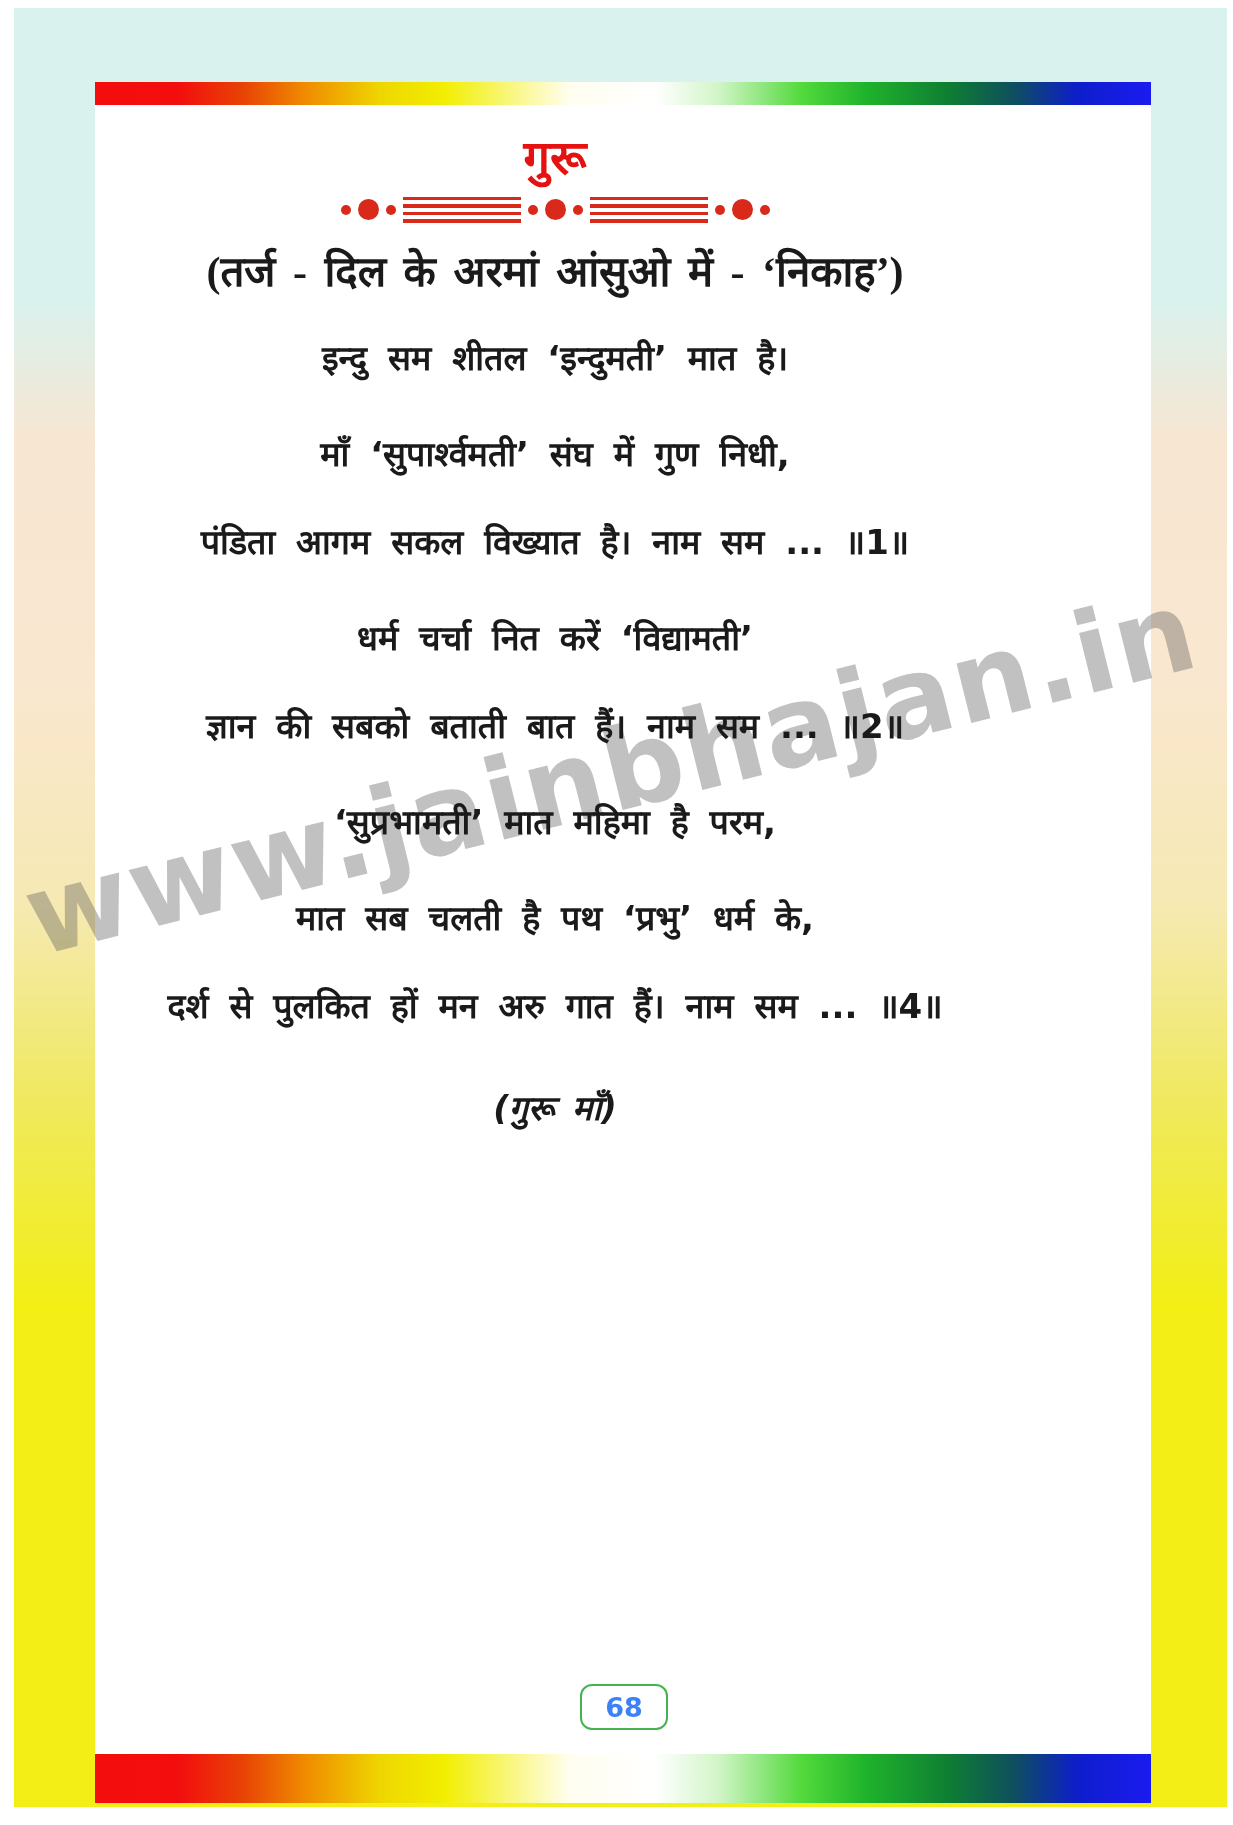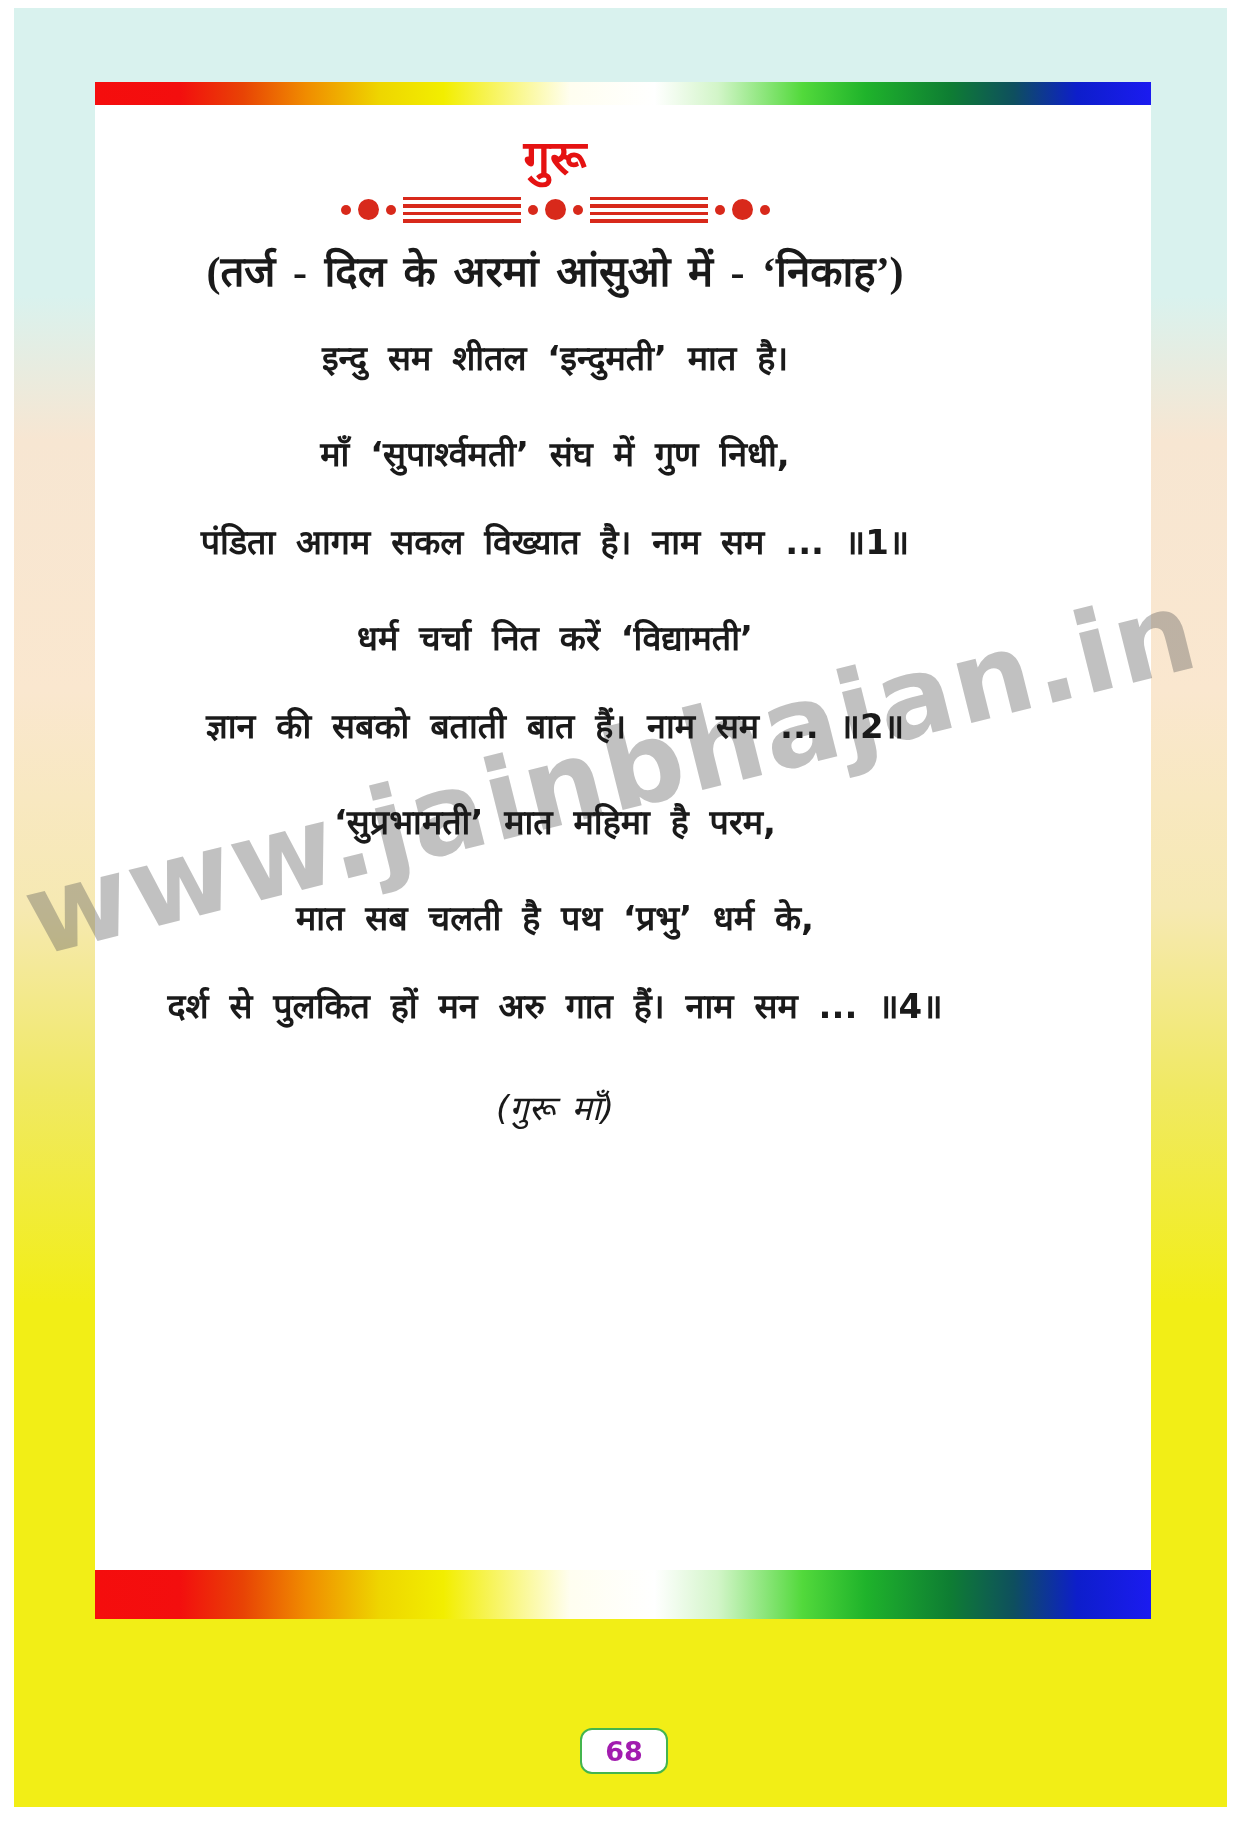--- a/index.html
+++ b/index.html
@@ -19,21 +19,21 @@
       #d9f2ee 0%, #d9f2ee 16%,
       #f7e6d2 24%, #fae7cf 38%,
       #f6e9b2 50%,
       #f0e964 60%,
       #f2ee16 72%, #f2ee16 100%);
   }
   
   .page {
     position: absolute;
     left: 95px; top: 82px;
-    width: 1056px; height: 1537px;
+    width: 1056px; height: 1721px;
     background: #ffffff;
   }
   .rainbow-bar {
     position: absolute;
     left: 0; width: 1056px;
     background: linear-gradient(90deg,
       #f50d0d 0%, #f30e0e 8%,
       #e84305 14%, #f08c00 20%,
       #eed600 27%, #f2ee00 33%,
       #fffef0 45%, #ffffff 53%,
@@ -104,38 +104,37 @@
     font-size: 34px;
     font-weight: bold;
     line-height: 56px;
     word-spacing: 9px;
     white-space: nowrap;
     margin-top: 32px;
   }
   .signature {
     margin-top: 50px;
     font-size: 34px;
-    font-weight: normal;
+    font-weight: bold;
     font-style: italic;
     word-spacing: 6px;
   }
 
   .page-badge {
     position: absolute;
     left: 485px; top: 1602px;
     width: 88px; height: 46px;
     background: #ffffff;
     border: 2.5px solid #44b54e;
     border-radius: 12px;
     z-index: 4;
     display: flex; align-items: center; justify-content: center;
     font-size: 27px;
     font-weight: bold;
-    color: #a21caf;
-    margin-top: 44px;
+    color: #3b82f6;
   }
 </style>
 </head>
 <body>
 
 <div class="mat"></div>
 
 <div class="watermark">www.jainbhajan.in</div>
 
 <div class="page">

